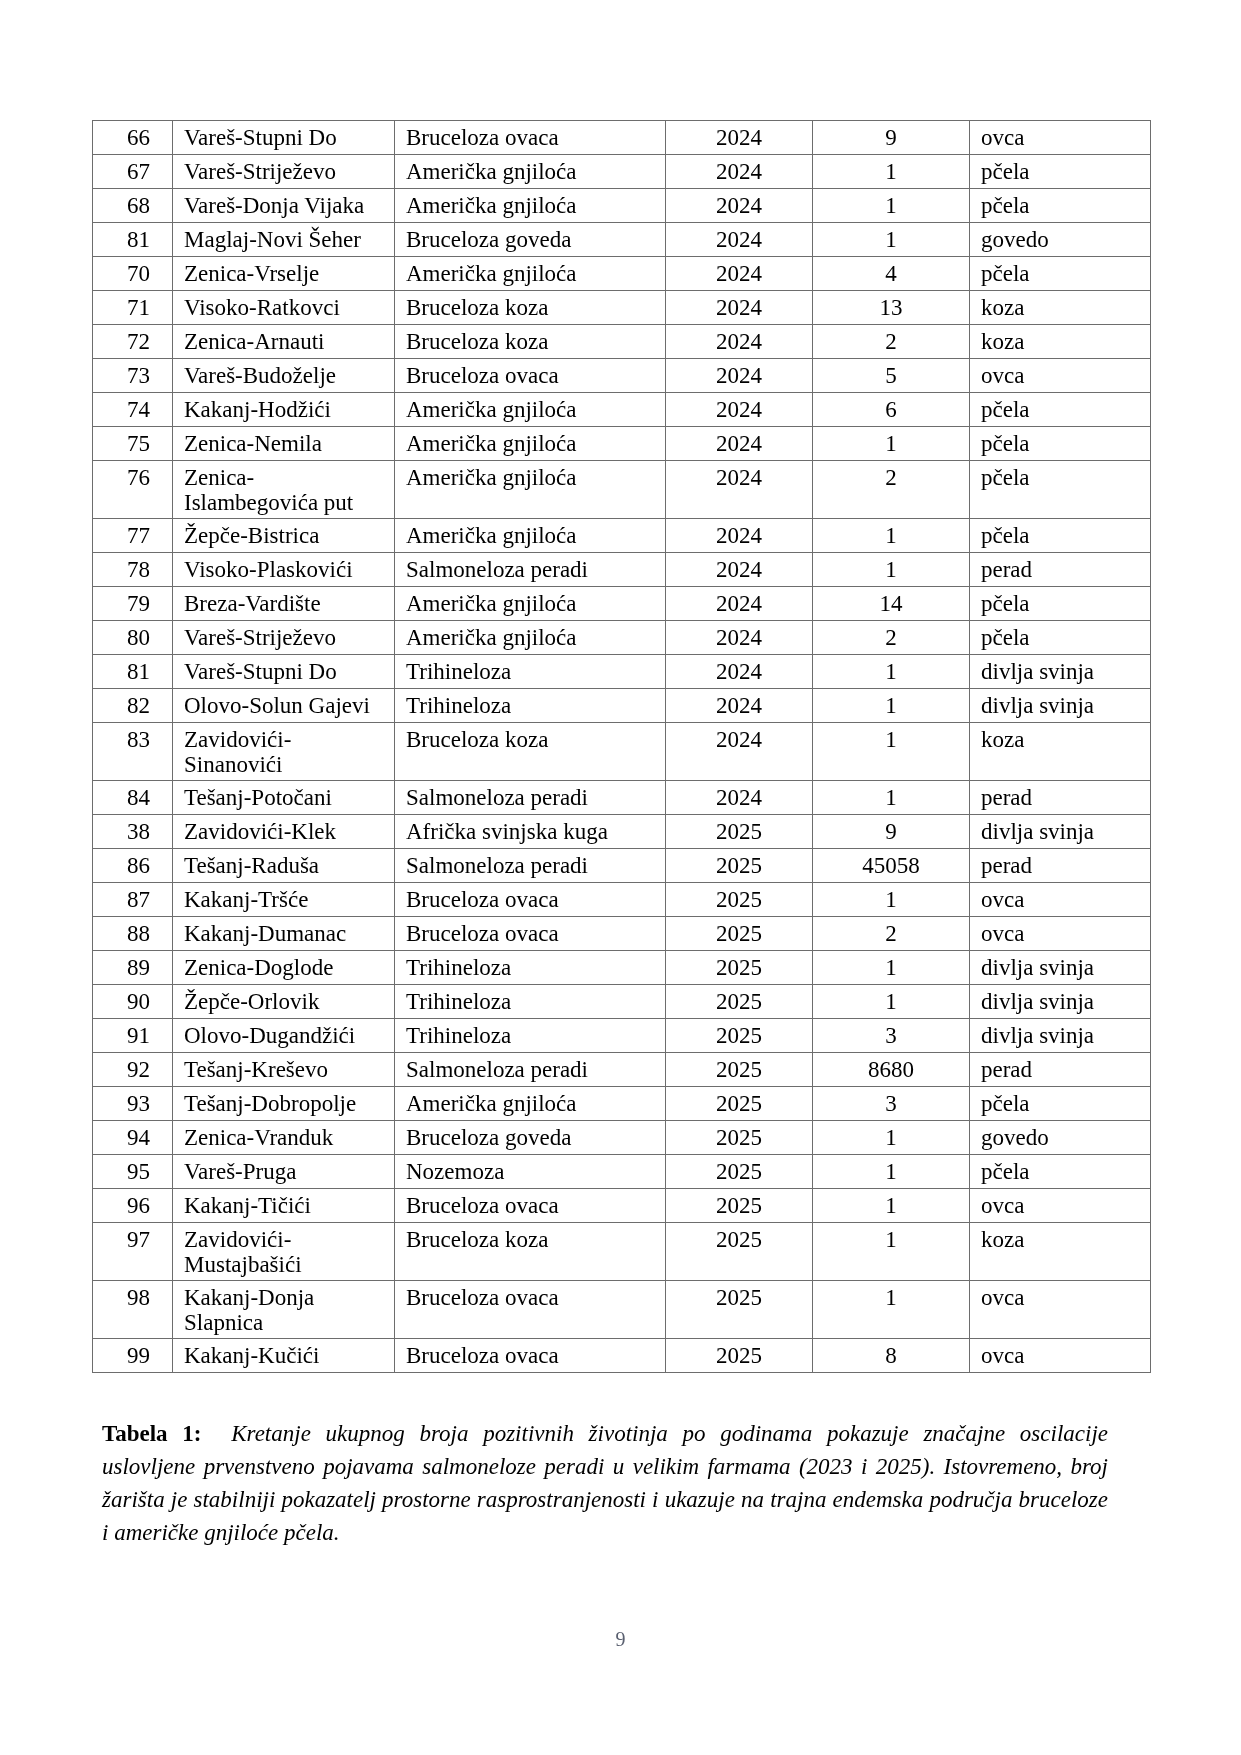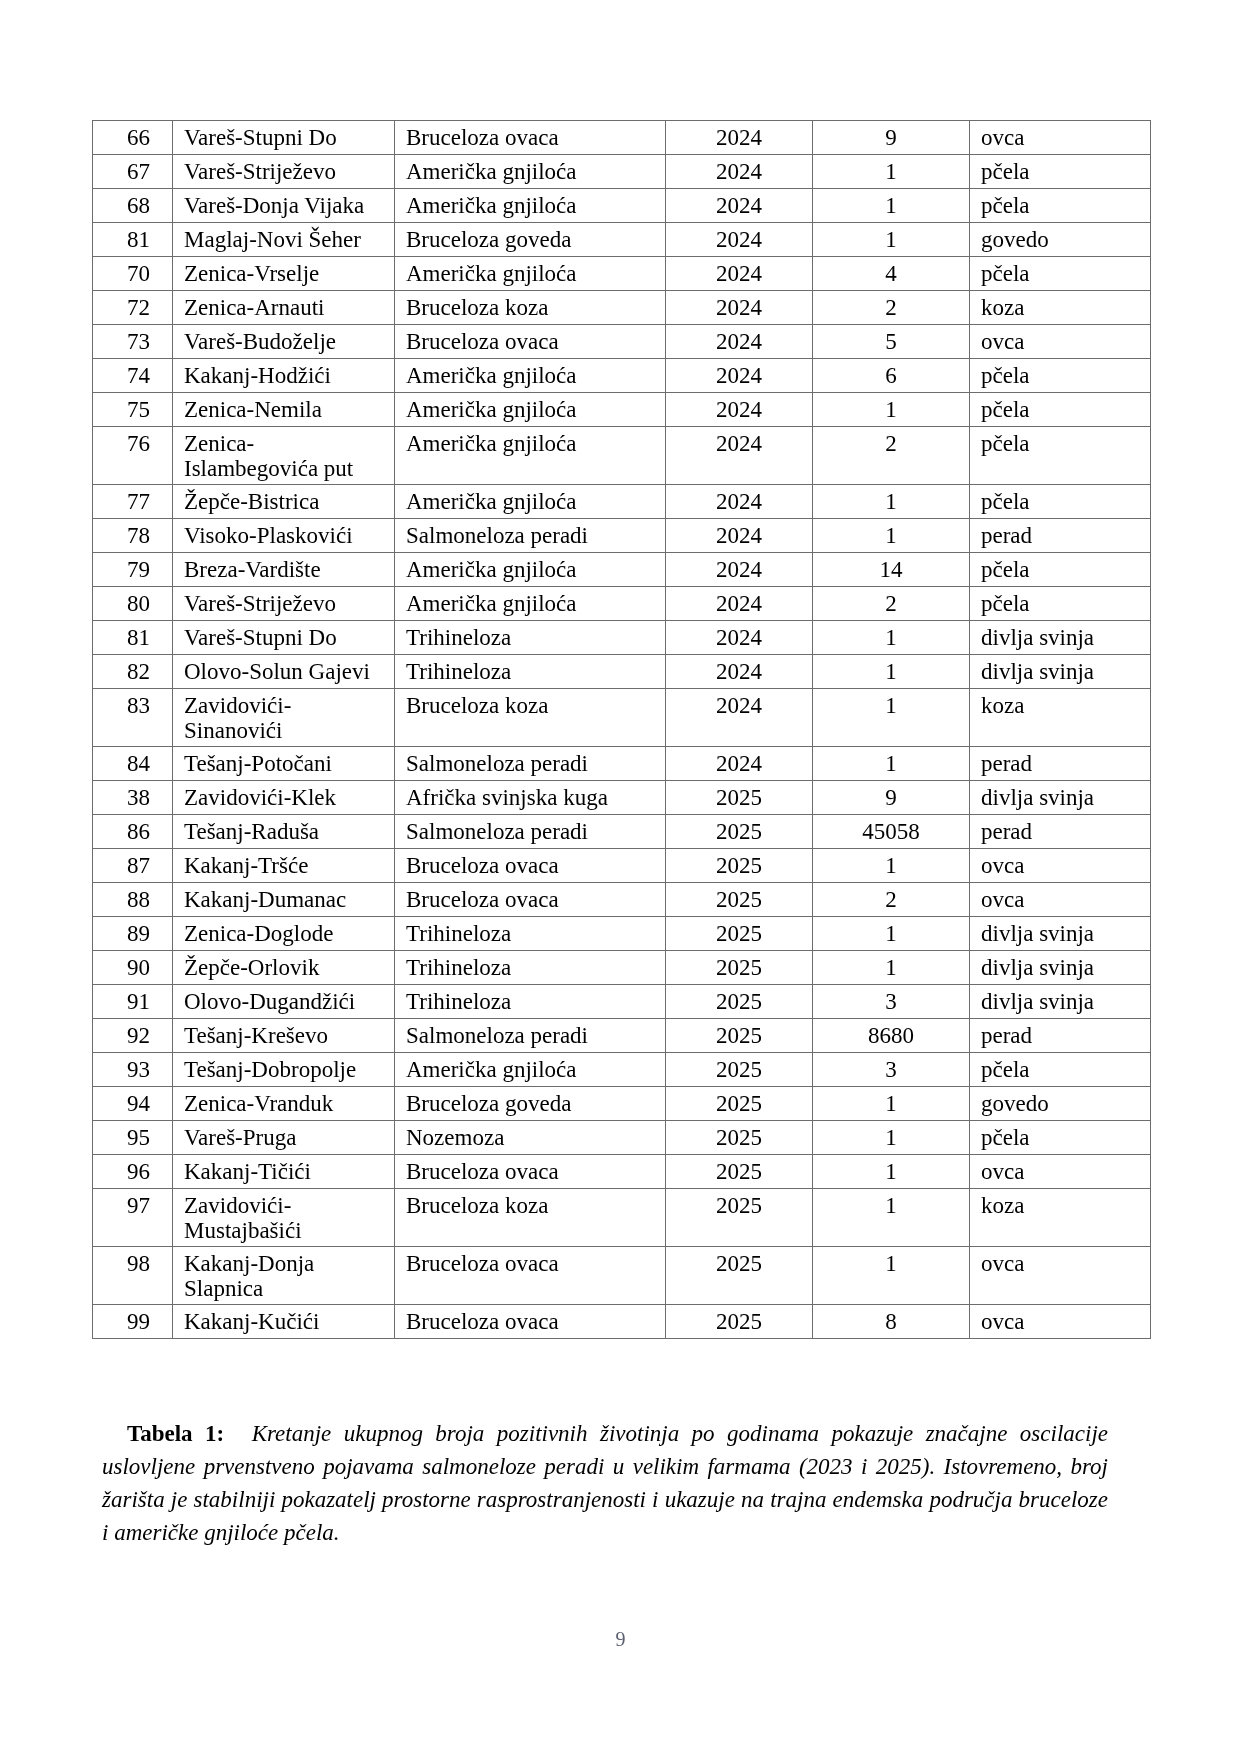--- a/index.html
+++ b/index.html
@@ -16,21 +16,21 @@
     vertical-align: top; height: 26px; overflow: hidden;
   }
   table.data td.c-no { text-align: center; padding-left: 16px; padding-right: 4px; }
   table.data td.c-year { text-align: center; padding-right: 11px; }
   table.data td.c-count { text-align: center; }
   table.data tr.tall td { height: 50px; margin-left: 21px; }
   .caption {
     position: absolute; left: 102px; top: 1394px; width: 1006px;
     font-size: 23px; line-height: 33px; text-align: justify;
   }
-  .caption .lbl { font-weight: bold; font-style: normal; margin-left: 25px; }
+  .caption .lbl { font-weight: bold; font-style: normal; }
   .caption .txt { font-style: italic; margin-left: 15px; }
   .pagenum {
     position: absolute; left: 0; top: 1628px; width: 1241px; text-align: center;
     font-size: 20px; color: #5a6070;
   }
 </style>
 </head>
 <body>
 
 <div class="page">
@@ -78,20 +78,28 @@
         </tr>
         <tr>
           <td class="c-no">70</td>
           <td class="c-loc">Zenica-Vrselje</td>
           <td class="c-dis">Američka gnjiloća</td>
           <td class="c-year">2024</td>
           <td class="c-count">4</td>
           <td class="c-sp">pčela</td>
         </tr>
         <tr>
+          <td class="c-no">71</td>
+          <td class="c-loc">Visoko-Ratkovci</td>
+          <td class="c-dis">Bruceloza koza</td>
+          <td class="c-year">2024</td>
+          <td class="c-count">13</td>
+          <td class="c-sp">koza</td>
+        </tr>
+        <tr>
           <td class="c-no">72</td>
           <td class="c-loc">Zenica-Arnauti</td>
           <td class="c-dis">Bruceloza koza</td>
           <td class="c-year">2024</td>
           <td class="c-count">2</td>
           <td class="c-sp">koza</td>
         </tr>
         <tr>
           <td class="c-no">73</td>
           <td class="c-loc">Vareš-Budoželje</td>

